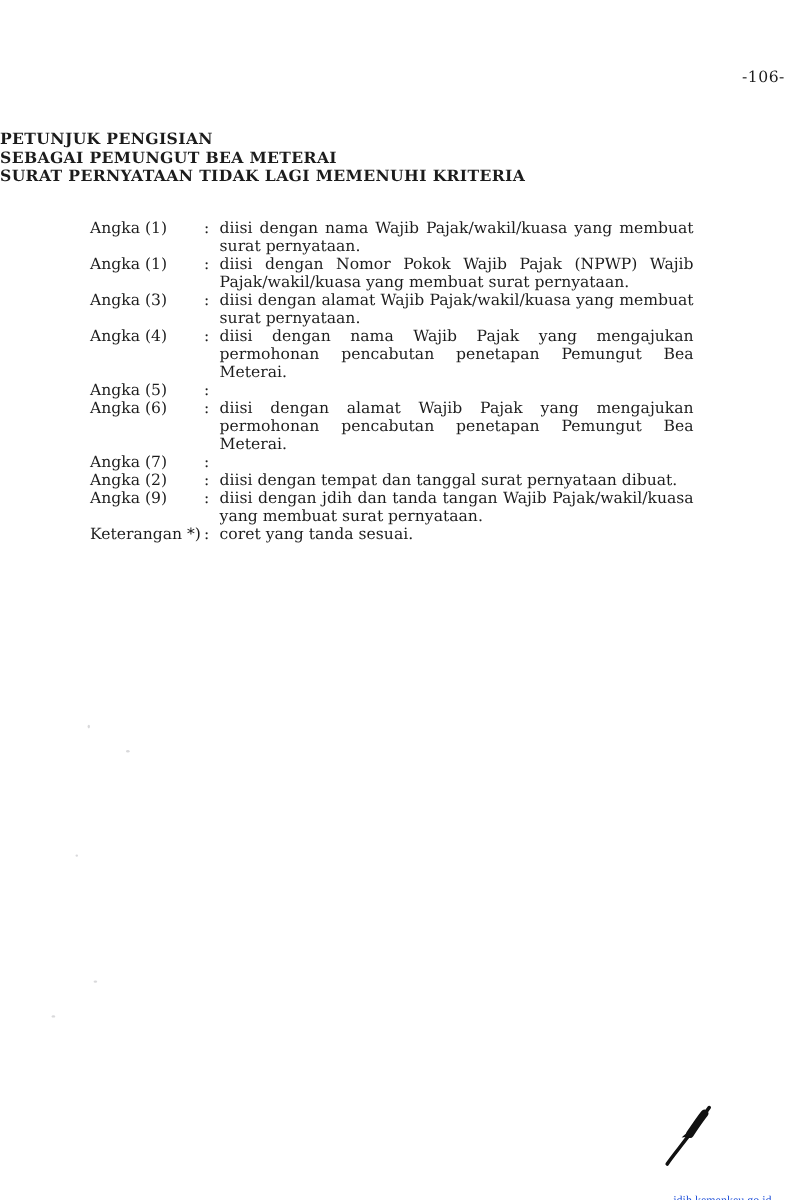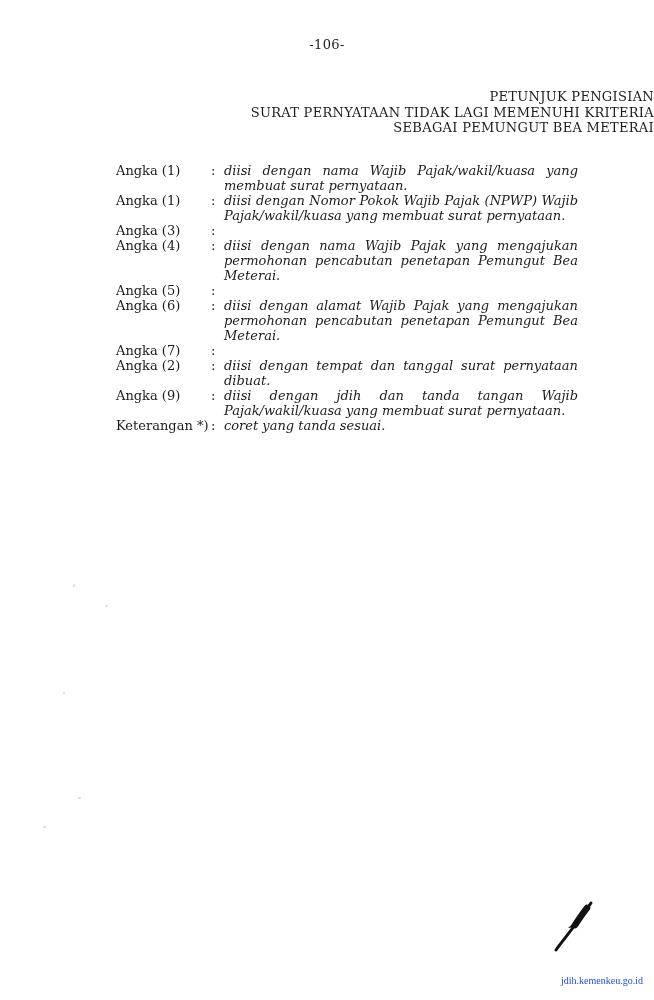--- a/index.html
+++ b/index.html
@@ -13,50 +13,51 @@
     overflow: hidden;
   }
   .page {
     position: relative;
     width: 654px;
     height: 1000px;
     background: #ffffff;
   }
   .page-number {
     padding-top: 37px;
-    text-align: center;
+    text-align: right;
     font-size: 13px;
     letter-spacing: 0.4px;
+    margin-top: 20px;
   }
   .doc-title {
     margin-top: 37px;
-    text-align: right;
+    text-align: left;
     font-size: 13px;
     line-height: 15.5px;
     letter-spacing: 0.3px;
+    font-weight: bold;
   }
   .instruction-list {
     margin: 27px 76px 0 75px;
     font-size: 13px;
     line-height: 15px;
   }
-  .row { display: flex; align-items: flex-start; margin-left: 41px; }
+  .row { display: flex; align-items: flex-start; }
   .row .lbl {
     width: 95px;
     flex: none;
     white-space: nowrap;
   }
   .row .sep {
     width: 13px;
     flex: none;
   }
   .row .txt {
     flex: 1;
     text-align: justify;
-    font-style: italic;
   }
   .speck {
     position: absolute;
     background: #b9b9bd;
     border-radius: 50%;
     opacity: 0.55;
   }
   .signature-wrap {
     position: absolute;
     left: 546px;
@@ -75,38 +76,39 @@
 </style>
 </head>
 <body>
 
 <div class="page">
 
   <div class="page-number">-106-</div>
 
   <div class="doc-title">
     <div>PETUNJUK PENGISIAN</div>
+    <div>SEBAGAI PEMUNGUT BEA METERAI</div>
     <div>SURAT PERNYATAAN TIDAK LAGI MEMENUHI KRITERIA</div>
-    <div>SEBAGAI PEMUNGUT BEA METERAI</div>
   </div>
 
   <div class="instruction-list">
     <div class="row">
       <span class="lbl">Angka (1)</span>
       <span class="sep">:</span>
       <span class="txt">diisi dengan nama Wajib Pajak/wakil/kuasa yang membuat surat pernyataan.</span>
     </div>
     <div class="row">
       <span class="lbl">Angka (1)</span>
       <span class="sep">:</span>
       <span class="txt">diisi dengan Nomor Pokok Wajib Pajak (NPWP) Wajib Pajak/wakil/kuasa yang membuat surat pernyataan.</span>
     </div>
     <div class="row">
       <span class="lbl">Angka (3)</span>
       <span class="sep">:</span>
+      <span class="txt">diisi dengan alamat Wajib Pajak/wakil/kuasa yang membuat surat pernyataan.</span>
     </div>
     <div class="row">
       <span class="lbl">Angka (4)</span>
       <span class="sep">:</span>
       <span class="txt">diisi dengan nama Wajib Pajak yang mengajukan permohonan pencabutan penetapan Pemungut Bea Meterai.</span>
     </div>
     <div class="row">
       <span class="lbl">Angka (5)</span>
       <span class="sep">:</span>
     </div>

